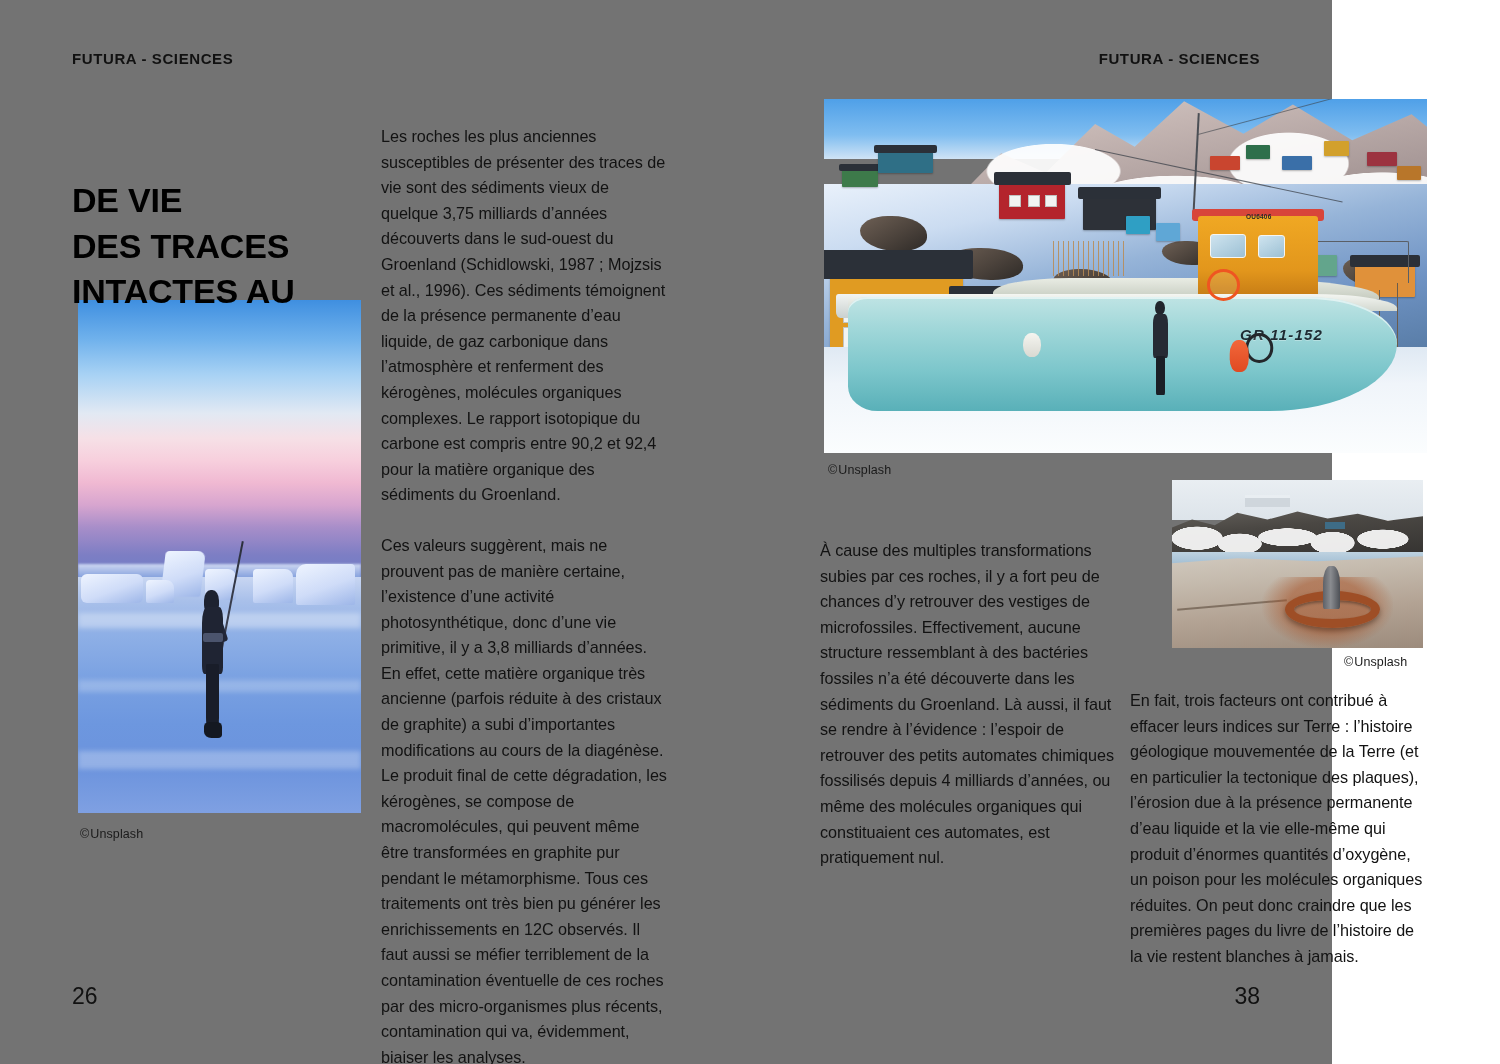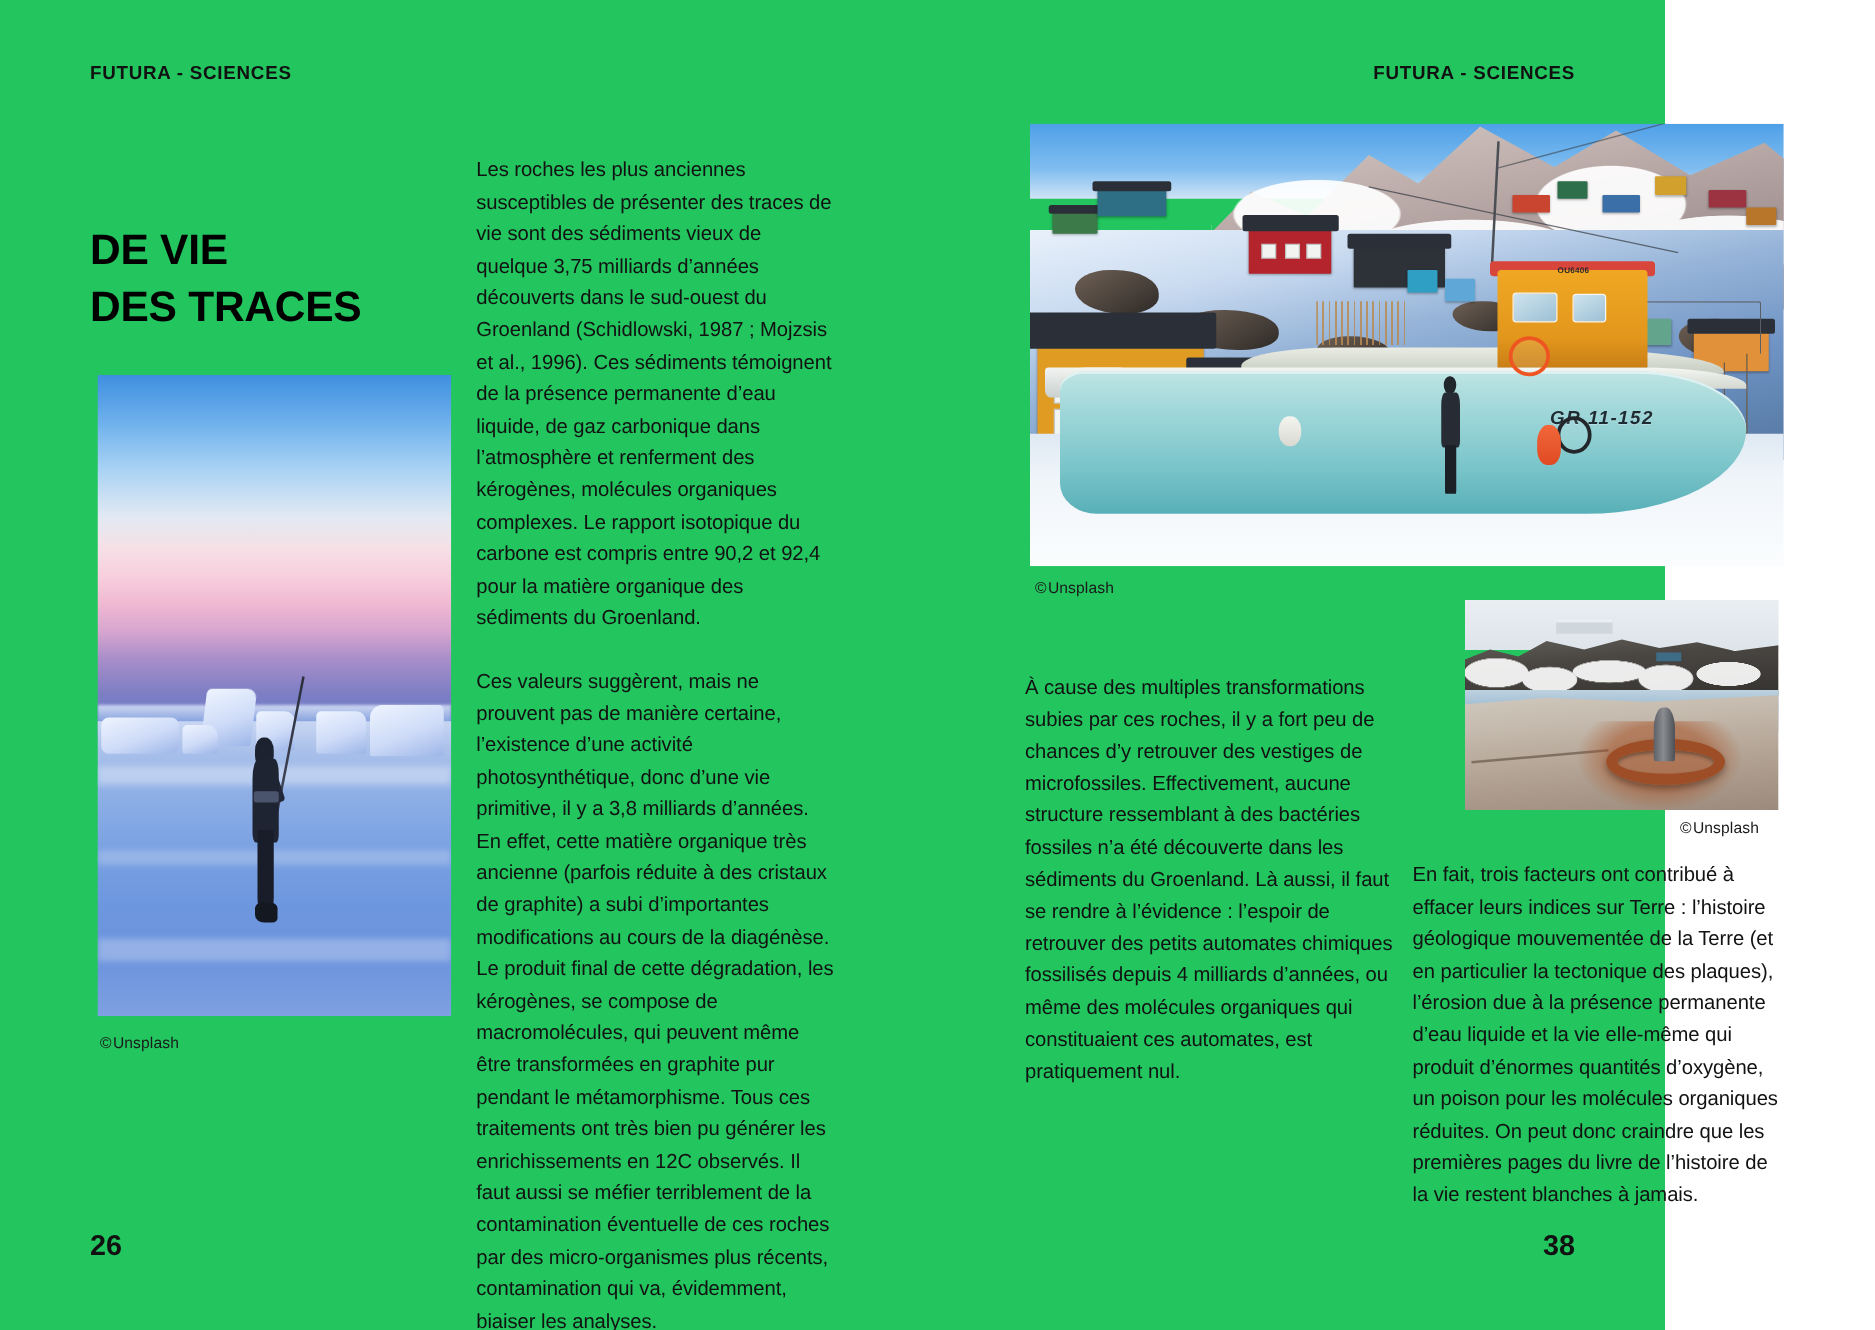--- a/index.html
+++ b/index.html
@@ -2,40 +2,40 @@
 <html><head>
 <meta charset="utf-8">
 <style>
   * { box-sizing: border-box; margin: 0; padding: 0; }
   html, body {
     width: 1500px; height: 1064px;
     background: #ffffff;
     font-family: "Liberation Sans", sans-serif;
     overflow: hidden;
   }
-  .spread { position: relative; width: 1332px; height: 1064px; background: #22c55e; }
+  .spread { position: relative; width: 1332px; height: 1064px; background: #737373; }
 
   
   .runhead {
     position: absolute;
     font-size: 15px;
     font-weight: 700;
     letter-spacing: 0.6px;
     color: #111;
     white-space: nowrap;
   }
   .runhead.left  { left: 72px;  top: 50px; }
   .runhead.right { right: 72px; top: 50px; }
 
   
   .folio {
     position: absolute;
     bottom: 54px;
     font-size: 23px;
-    font-weight: 700;
+    font-weight: 400;
     color: #111;
   }
   .folio.left  { left: 72px; }
   .folio.right { right: 72px; }
 
   
   .headline {
     position: absolute;
     left: 72px; top: 178px;
     width: 330px;
@@ -420,20 +420,21 @@
 </head>
 <body>
 
 <div class="spread">
 
   <div class="runhead left">FUTURA - SCIENCES</div>
 
   <h1 class="headline">
     <span class="hl-line">DE VIE</span>
     <span class="hl-line">DES TRACES</span>
+    <span class="hl-line">INTACTES AU</span>
   </h1>
 
   <figure class="figure" id="fig-arctic">
     <div class="arctic-sky"></div>
     <div class="arctic-horizon"></div>
     <div class="arctic-ice"></div>
     <div class="floe f1"></div>
     <div class="floe f2"></div>
     <div class="floe f3"></div>
     <div class="floe f4"></div>

